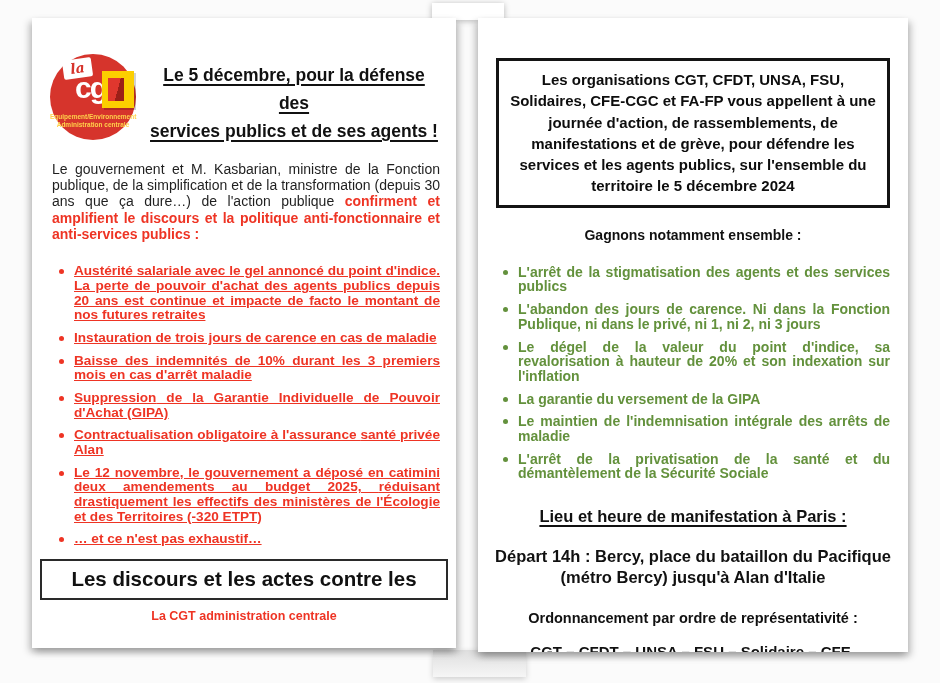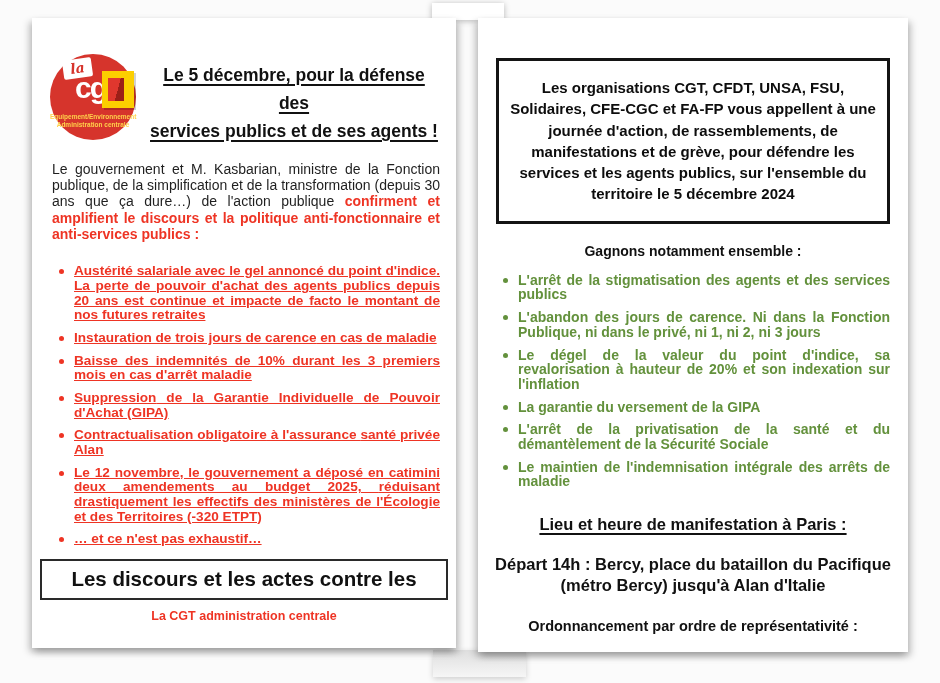--- a/index.html
+++ b/index.html
@@ -56,25 +56,25 @@
   ul.red-list li::before { content:""; position:absolute; left:-15px; top:5px;
     width:5px; height:5px; border-radius:50%; background:var(--red); }
 
   .black-box { margin:12px 8px 0 8px; border:2px solid #2a2a2a; padding:5px 2px;
     text-align:center; font-weight:bold; font-size:20.5px; line-height:1.3; color:#111; }
 
   .footer { margin-top:8px; text-align:center; }
   .footer-org { color:var(--red); font-weight:bold; font-size:12.5px; line-height:1.35; }
 
   
-  .rp-box { margin:40px 18px 0 18px; border:3px solid #141414; padding:16px 8px;
+  .rp-box { margin:40px 18px 0 18px; border:3px solid #141414; padding:8px 8px;
     text-align:center; font-weight:bold; font-size:15px; line-height:1.42; color:#0d0d0d; }
   .rp-sub { margin-top:19px; text-align:center; font-weight:bold; font-size:14px; color:#111; }
 
-  ul.green-list { list-style:none; margin:14px 18px 0 40px; }
+  ul.green-list { list-style:none; margin:22px 18px 0 40px; }
   ul.green-list li { position:relative; color:var(--green); font-weight:bold;
     font-size:14px; line-height:1.05; text-align:justify; margin-bottom:8px; }
   ul.green-list li::before { content:""; position:absolute; left:-15px; top:5px;
     width:5px; height:5px; border-radius:50%; background:var(--green); }
 
   .rp-meeting { margin-top:26px; text-align:center; font-weight:bold; font-size:16.5px;
     color:#111; text-decoration:underline; text-decoration-thickness:2px; text-underline-offset:3px; }
   .rp-depart { margin:20px 6px 0; text-align:center; font-weight:bold;
     font-size:16.5px; line-height:1.28; color:#111; }
   .rp-order-label { margin-top:22px; text-align:center; font-weight:bold;
@@ -133,22 +133,22 @@
 <div class="page page-right">
   <div class="rp-box">Les organisations CGT, CFDT, UNSA, FSU, Solidaires, CFE-CGC et FA-FP vous appellent à une journée d'action, de rassemblements, de manifestations et de grève, pour défendre les services et les agents publics, sur l'ensemble du territoire le 5 décembre 2024</div>
 
   <div class="rp-sub">Gagnons notamment ensemble :</div>
 
   <ul class="green-list">
       <li>L'arrêt de la stigmatisation des agents et des services publics</li>
       <li>L'abandon des jours de carence. Ni dans la Fonction Publique, ni dans le privé, ni 1, ni 2, ni 3 jours</li>
       <li>Le dégel de la valeur du point d'indice, sa revalorisation à hauteur de 20% et son indexation sur l'inflation</li>
       <li>La garantie du versement de la GIPA</li>
+      <li>Le maintien de l'indemnisation intégrale des arrêts de maladie</li>
       <li>L'arrêt de la privatisation de la santé et du démantèlement de la Sécurité Sociale</li>
-      <li>Le maintien de l'indemnisation intégrale des arrêts de maladie</li>
     </ul>
 
   <div class="rp-meeting">Lieu et heure de manifestation à Paris :</div>
 
   <div class="rp-depart">
       <div>Départ 14h : Bercy, place du bataillon du Pacifique</div>
       <div>(métro Bercy) jusqu'à Alan d'Italie</div>
     </div>
 
   <div class="rp-order-label">Ordonnancement par ordre de représentativité :</div>

